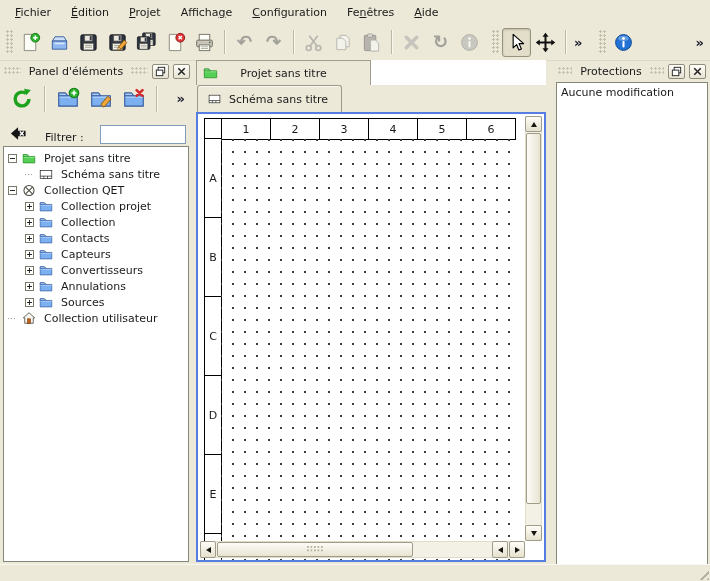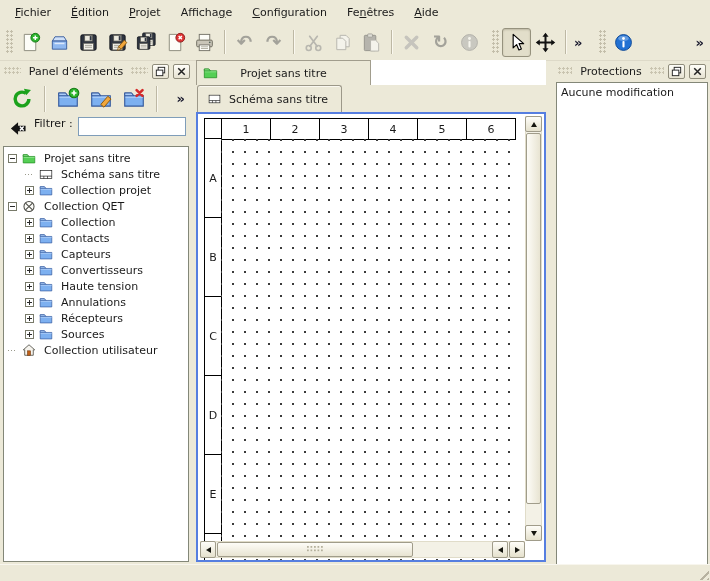--- a/index.html
+++ b/index.html
@@ -41,21 +41,21 @@
     background-size:4px 4px}
   .dock-title{padding:0 4px;white-space:nowrap}
   .dock-btn{width:17px;height:15px;flex:none;display:flex;align-items:center;justify-content:center;
     background:linear-gradient(#fffef9,#e7e3d2);border:1px solid #8f8c7b;border-radius:2px;padding:0;cursor:default}
   .dbic{width:13px;height:13px}
   
   .panel-toolbar{height:37px;display:flex;align-items:center;gap:2px;padding:0 4px;flex:none}
   .panel-toolbar .tbtn{width:31px;height:31px}
   .panel-toolbar .t-sep{height:26px}
   
-  .filter-row{height:27px;display:flex;align-items:flex-start;gap:5px;padding:0 6px 2px 5px;flex:none}
+  .filter-row{height:27px;display:flex;align-items:flex-end;gap:16px;padding:0 6px 2px 5px;flex:none}
   .filter-clear{width:22px;height:22px;border:none;background:transparent;padding:0;display:flex;
     align-items:center;justify-content:center;cursor:default}
   .filter-clear svg{width:19px;height:19px}
   .filter-input{flex:1;height:19px;min-width:0;border:1px solid #7f9db9;background:#fff;
     font-family:inherit;font-size:11px;padding:0 3px;box-sizing:border-box}
   
   .tree{flex:1;margin:0 3px 0 1px;background:#fff;border:1px solid #838778;overflow:hidden;padding-top:3px}
   .tree-row{height:16px;display:flex;align-items:center;white-space:nowrap;cursor:default}
   .tree-indent{flex:none}
   .expander{flex:none;width:9px;height:9px;box-sizing:border-box;border:1px solid #787a6a;background:#fff;
@@ -429,41 +429,41 @@
       </div>
       <div class="tree-row">
         <span class="tree-indent" style="width: 21px;"></span>
         <span class="connector"></span>
         <svg class="tic" viewBox="0 0 22 22">
           <use href="#i-schema"></use>
         </svg>
         <span class="tree-label">Schéma sans titre</span>
       </div>
       <div class="tree-row">
-        <span class="tree-indent" style="width: 21px;"></span>
-        <span class="expander plus"></span>
-        <svg class="tic" viewBox="0 0 22 22">
-          <use href="#i-folder-blue"></use>
-        </svg>
-        <span class="tree-label">Collection projet</span>
-      </div>
-      <div class="tree-row">
         <span class="tree-indent" style="width: 4px;"></span>
         <span class="expander minus"></span>
         <svg class="tic" viewBox="0 0 22 22">
           <use href="#i-qet"></use>
         </svg>
         <span class="tree-label">Collection QET</span>
       </div>
       <div class="tree-row">
         <span class="tree-indent" style="width: 21px;"></span>
         <span class="expander plus"></span>
         <svg class="tic" viewBox="0 0 22 22">
           <use href="#i-folder-blue"></use>
         </svg>
+        <span class="tree-label">Collection projet</span>
+      </div>
+      <div class="tree-row">
+        <span class="tree-indent" style="width: 21px;"></span>
+        <span class="expander plus"></span>
+        <svg class="tic" viewBox="0 0 22 22">
+          <use href="#i-folder-blue"></use>
+        </svg>
         <span class="tree-label">Collection</span>
       </div>
       <div class="tree-row">
         <span class="tree-indent" style="width: 21px;"></span>
         <span class="expander plus"></span>
         <svg class="tic" viewBox="0 0 22 22">
           <use href="#i-folder-blue"></use>
         </svg>
         <span class="tree-label">Contacts</span>
       </div>
@@ -482,37 +482,21 @@
           <use href="#i-folder-blue"></use>
         </svg>
         <span class="tree-label">Convertisseurs</span>
       </div>
       <div class="tree-row">
         <span class="tree-indent" style="width: 21px;"></span>
         <span class="expander plus"></span>
         <svg class="tic" viewBox="0 0 22 22">
           <use href="#i-folder-blue"></use>
         </svg>
-        <span class="tree-label">Haute tension</span>
-      </div>
-      <div class="tree-row">
-        <span class="tree-indent" style="width: 21px;"></span>
-        <span class="expander plus"></span>
-        <svg class="tic" viewBox="0 0 22 22">
-          <use href="#i-folder-blue"></use>
-        </svg>
         <span class="tree-label">Annulations</span>
-      </div>
-      <div class="tree-row">
-        <span class="tree-indent" style="width: 21px;"></span>
-        <span class="expander plus"></span>
-        <svg class="tic" viewBox="0 0 22 22">
-          <use href="#i-folder-blue"></use>
-        </svg>
-        <span class="tree-label">Récepteurs</span>
       </div>
       <div class="tree-row">
         <span class="tree-indent" style="width: 21px;"></span>
         <span class="expander plus"></span>
         <svg class="tic" viewBox="0 0 22 22">
           <use href="#i-folder-blue"></use>
         </svg>
         <span class="tree-label">Sources</span>
       </div>
       <div class="tree-row">

